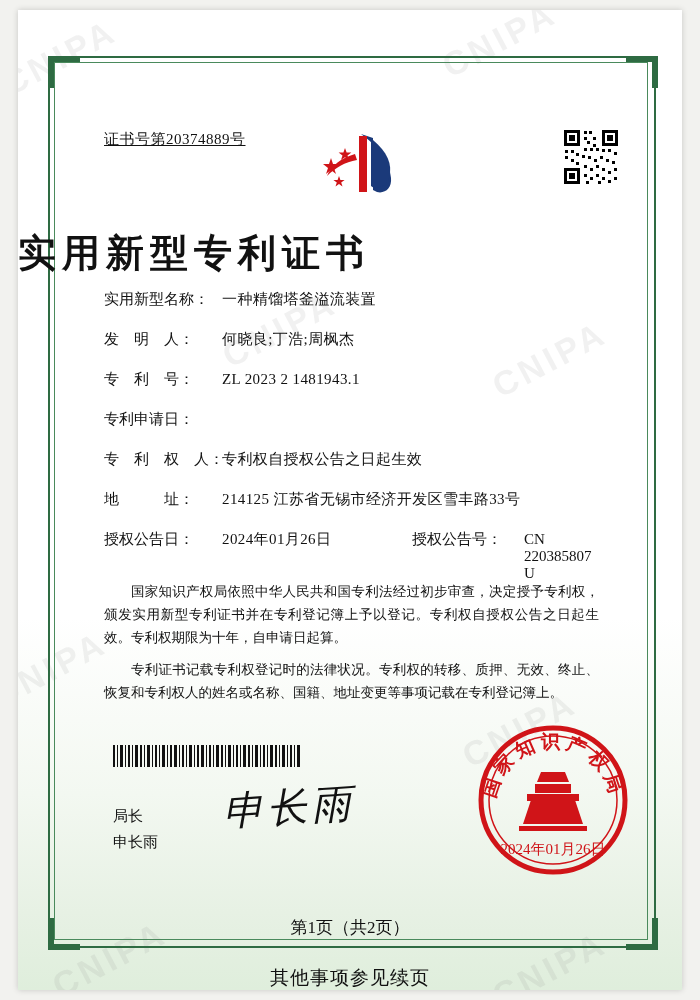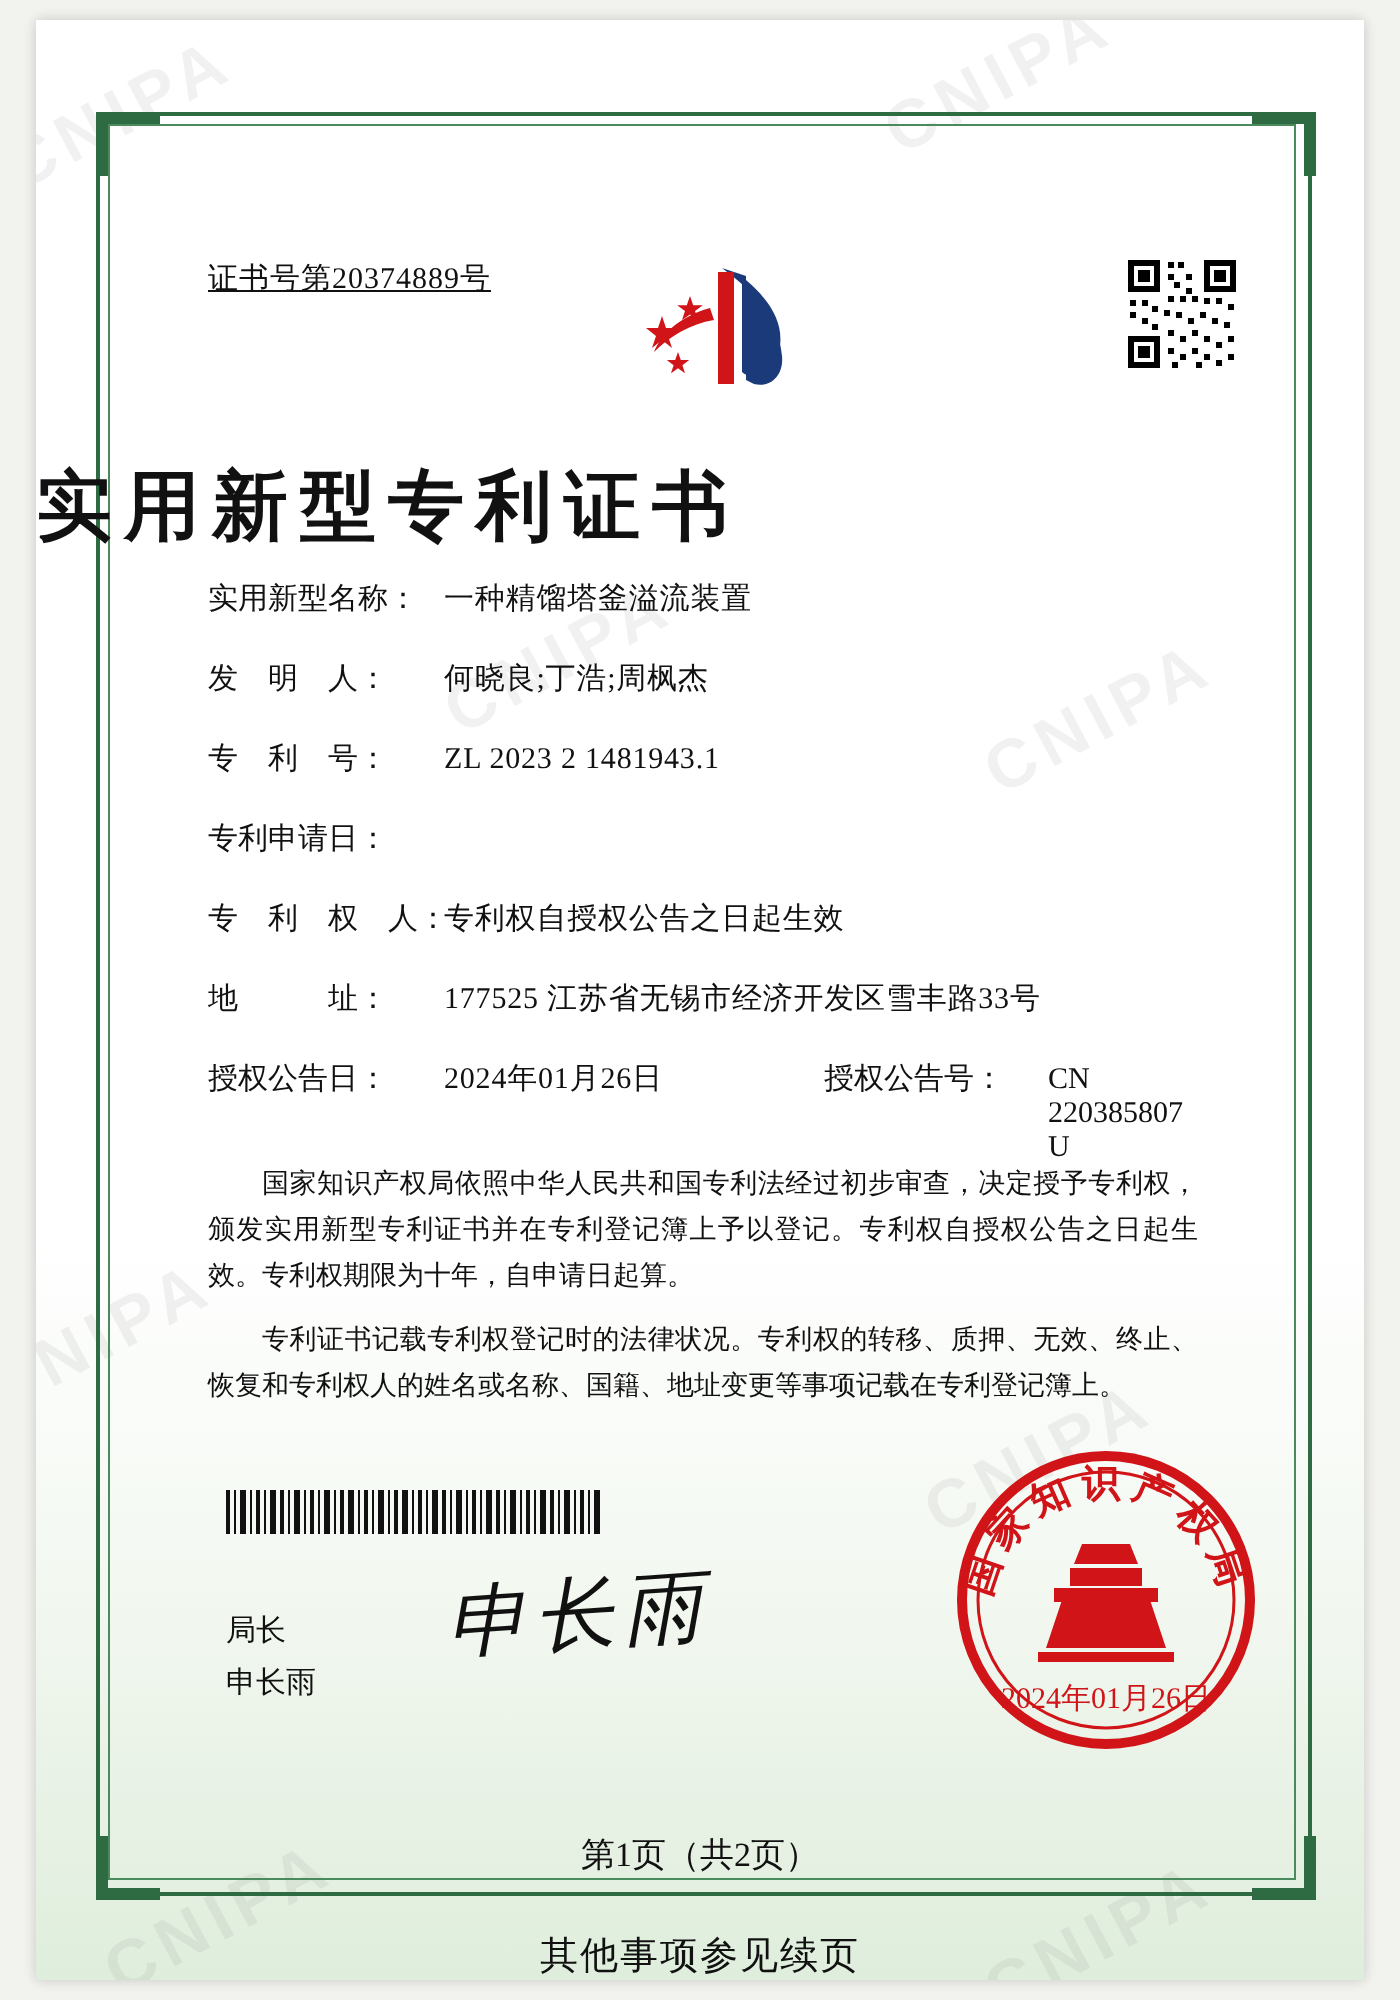--- a/index.html
+++ b/index.html
@@ -300,21 +300,21 @@
     </div>
     <div class="row">
       <div class="lbl">专利申请日：</div>
     </div>
     <div class="row">
       <div class="lbl">专　利　权　人：</div>
       <div class="val">专利权自授权公告之日起生效</div>
     </div>
     <div class="row">
       <div class="lbl">地　　　址：</div>
-      <div class="val">177525 江苏省无锡市经济开发区雪丰路33号</div>
+      <div class="val">214125 江苏省无锡市经济开发区雪丰路33号</div>
     </div>
     <div class="row split">
       <div class="lbl">授权公告日：</div>
       <div class="val">2024年01月26日</div>
       <div class="lbl2">授权公告号：</div>
       <div class="val2">CN 220385807 U</div>
     </div>
   </div>
 
   <div class="para para2">专利证书记载专利权登记时的法律状况。专利权的转移、质押、无效、终止、恢复和专利权人的姓名或名称、国籍、地址变更等事项记载在专利登记簿上。</div>

